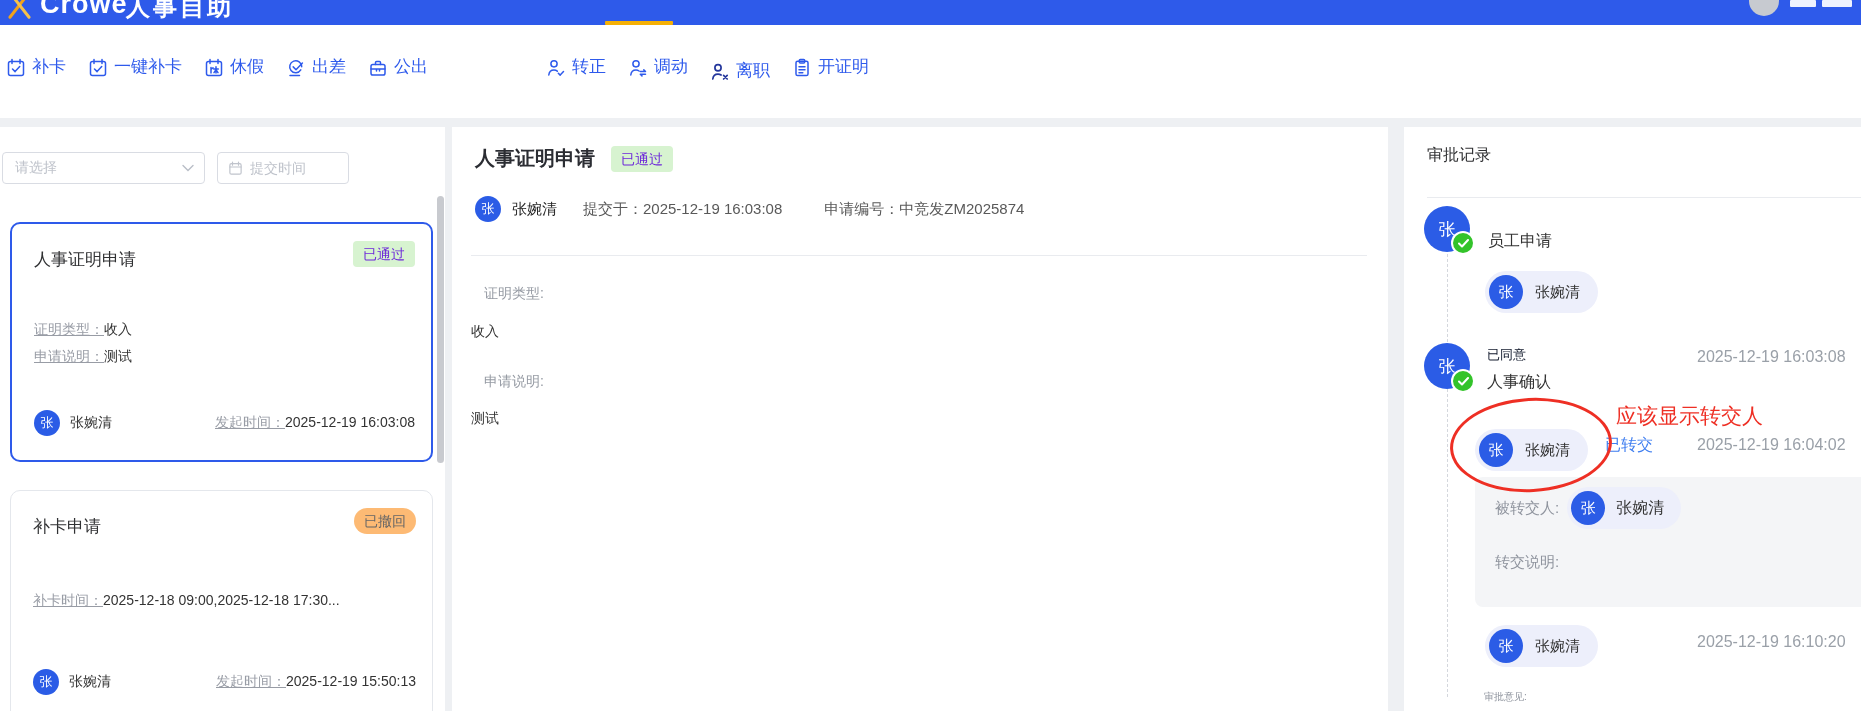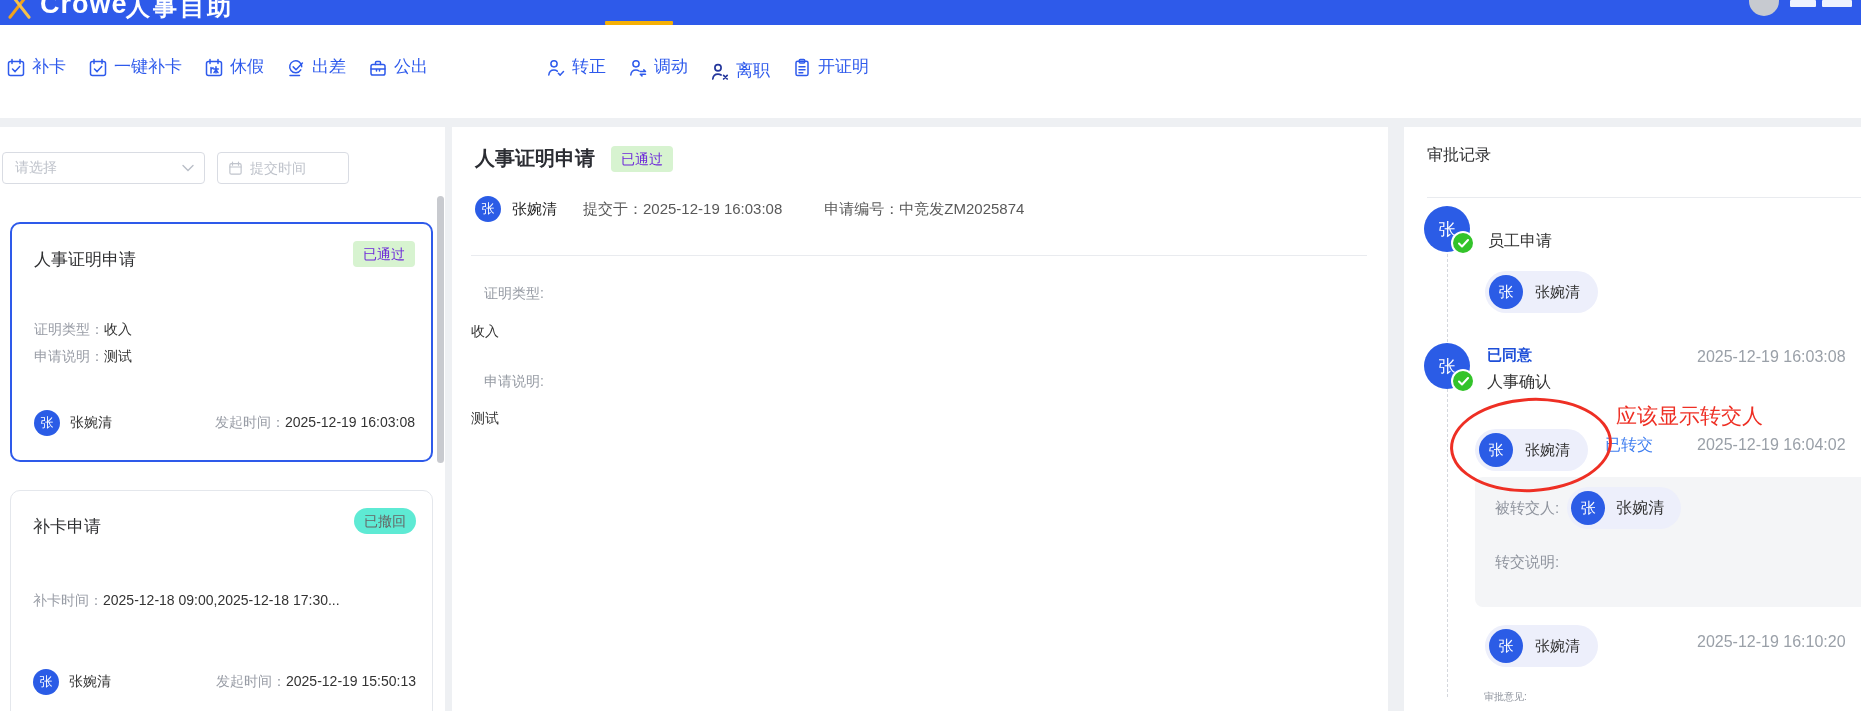--- a/index.html
+++ b/index.html
@@ -45,23 +45,23 @@
   .date-ipt input::placeholder { color:#bfc3cb; }
   .card { position:absolute; left:10px; width:423px; background:#fff; border:1px solid #e4e7ec;
           border-radius:10px; padding:24px 22px; }
   .card.sel-card { border:2px solid #2e5aea; }
   .card-1 { top:95px;  height:240px; }
   .card-2 { top:363px; height:260px; }
   .card-title { font-size:17px; font-weight:500; color:#303133; }
   .badge { position:absolute; right:16px; top:17px; height:26px; line-height:26px; padding:0 10px;
            border-radius:4px; font-size:14px; }
   .badge-success { background:#d7f3d0; color:#6d28d9; }
-  .badge-default { background:#5eead4; color:#666;border-radius:13px; }
+  .badge-default { background:#fdba74; color:#666;border-radius:13px; }
   .card-fields { position:absolute; left:22px; top:92px; font-size:14px; line-height:27px; white-space:nowrap; }
-  .lbl { color:#989ca5; }
+  .lbl { color:#989ca5;text-decoration:underline; }
   .val { color:#333; }
   .card-footer { position:absolute; left:22px; right:16px; top:186px; display:flex; align-items:center; }
   .card-2 .card-fields { top:96px; }
   .card-2 .card-footer { top:178px; }
   .avatar { background:#2b5ce6; color:#fff; border-radius:50%; display:flex; align-items:center;
             justify-content:center; flex:none; }
   .av-26 { width:26px; height:26px; font-size:13px; }
   .av-34 { width:34px; height:34px; font-size:15px; }
   .av-46 { width:46px; height:46px; font-size:17px; }
   .foot-name { margin-left:10px; font-size:14px; color:#333; }
@@ -79,21 +79,21 @@
   .d-field-lbl { position:absolute; left:19px; font-size:14px; color:#959aa3;margin-left:13px; }
   .d-field-val { position:absolute; left:19px; font-size:14px; color:#333; }
   
   .a-title { position:absolute; left:23px; top:18px; font-size:16px; font-weight:500; color:#303133; }
   .a-divider { position:absolute; left:23px; top:70px; right:0; height:1px; background:#e9ebef; }
   .t-line { position:absolute; left:43px; top:92px; height:478px; border-left:1px dashed #d4d7dd; }
   .t-avatar { position:absolute; z-index:2; }
   .t-check { position:absolute; z-index:3; width:20px; height:20px; border-radius:50%; background:#33c32a;
              box-shadow:0 0 0 2px #fff; display:flex; align-items:center; justify-content:center; }
   .step-name { position:absolute; font-size:16px; color:#333; }
-  .step-status { position:absolute; font-size:15px; font-weight:bold; color:#1d4ed8; }
+  .step-status { position:absolute; font-size:13px; font-weight:normal; color:#0f172a; }
   .chip { position:absolute; display:inline-flex; align-items:center; gap:12px; background:#edeffb;
           border-radius:999px; padding:4px 18px 4px 4px; z-index:2; }
   .chip .chip-name { font-size:15px; color:#333; white-space:nowrap; }
   .t-time { position:absolute; left:293px; font-size:16px; color:#9aa0a8; white-space:nowrap; }
   .t-action { position:absolute; font-size:16px; color:#3f7ef0; }
   .transfer-box { position:absolute; left:71px; top:350px; right:-19px; height:130px;
                   background:#f4f5f7; border-radius:8px; }
   .tb-row { position:absolute; left:20px; display:flex; align-items:center; gap:8px; }
   .tb-lbl { font-size:15px; color:#8f949e; white-space:nowrap; }
   .chip-s { position:static; display:inline-flex; align-items:center; gap:11px; background:#edeffb;

